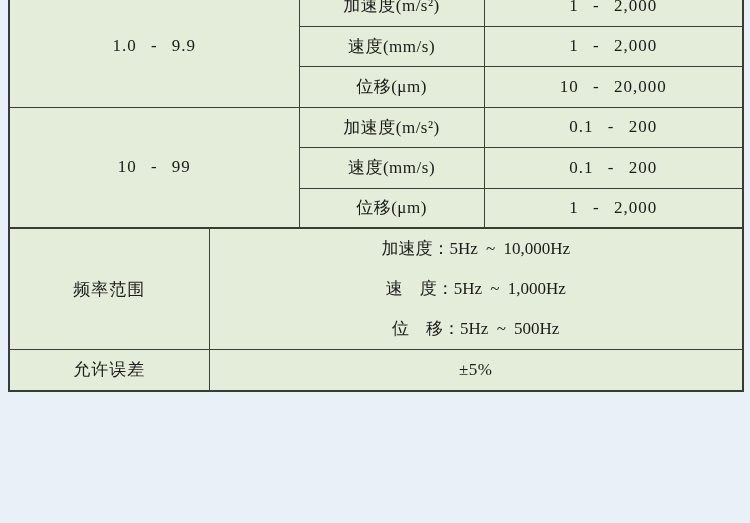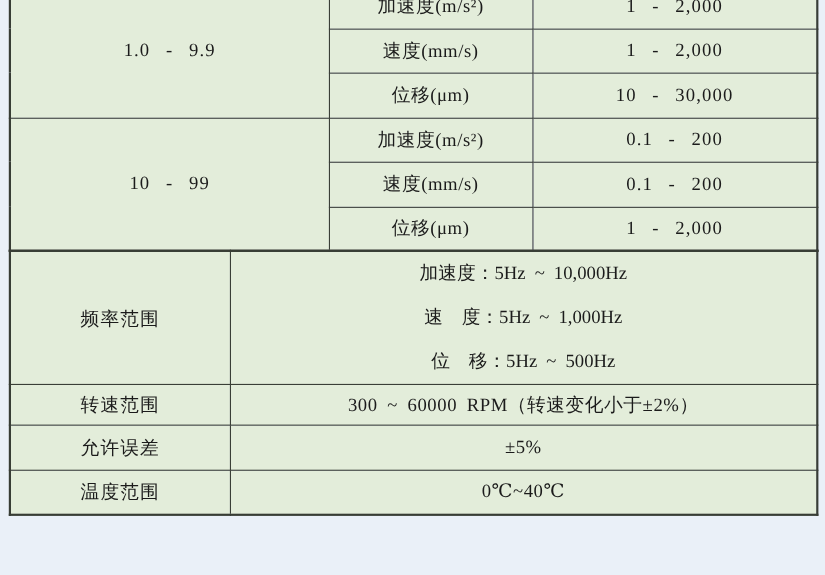--- a/index.html
+++ b/index.html
@@ -79,21 +79,21 @@
           <td class="range-cell" rowspan="3">1.0 - 9.9</td>
           <td class="param-cell">加速度(m/s²)</td>
           <td class="value-cell">1 - 2,000</td>
         </tr>
         <tr class="h40">
           <td class="param-cell">速度(mm/s)</td>
           <td class="value-cell">1 - 2,000</td>
         </tr>
         <tr class="h41">
           <td class="param-cell">位移(μm)</td>
-          <td class="value-cell">10 - 30,000</td>
+          <td class="value-cell">10 - 20,000</td>
         </tr>
         <tr class="h40">
           <td class="range-cell" rowspan="3">10 - 99</td>
           <td class="param-cell">加速度(m/s²)</td>
           <td class="value-cell">0.1 - 200</td>
         </tr>
         <tr class="h41">
           <td class="param-cell">速度(mm/s)</td>
           <td class="value-cell">0.1 - 200</td>
         </tr>
@@ -111,29 +111,21 @@
       </colgroup>
       <tbody>
         <tr class="h120">
           <td class="label-cell">频率范围</td>
           <td class="freq-cell">
             <div>加速度：5Hz ~ 10,000Hz</div>
             <div>速　度：5Hz ~ 1,000Hz</div>
             <div>位　移：5Hz ~ 500Hz</div>
           </td>
         </tr>
-        <tr class="h37">
-          <td class="label-cell">转速范围</td>
-          <td class="wide-value">300 ~ 60000 RPM（转速变化小于±2%）</td>
-        </tr>
         <tr class="h41">
           <td class="label-cell">允许误差</td>
           <td class="wide-value">±5%</td>
-        </tr>
-        <tr class="h40">
-          <td class="label-cell">温度范围</td>
-          <td class="wide-value">0℃~40℃</td>
         </tr>
       </tbody>
     </table>
 
   </div>
 </div>
 
 </body></html>

